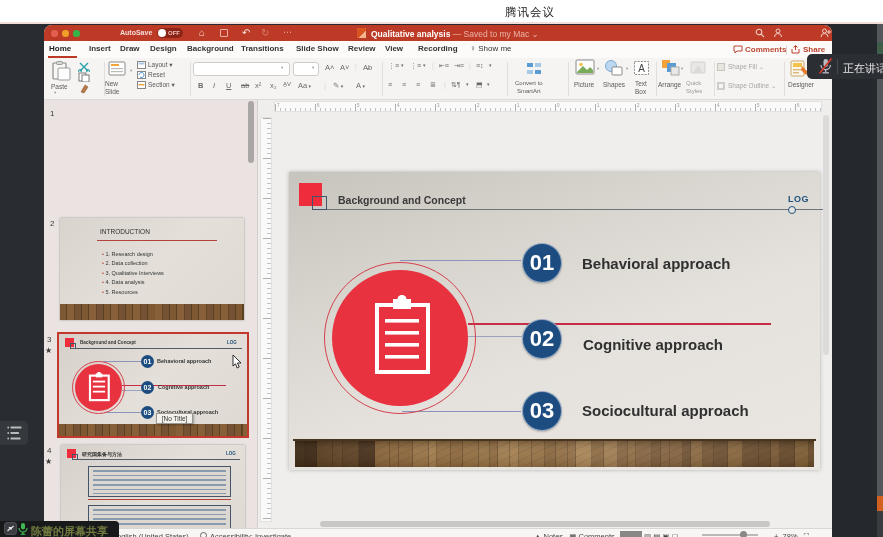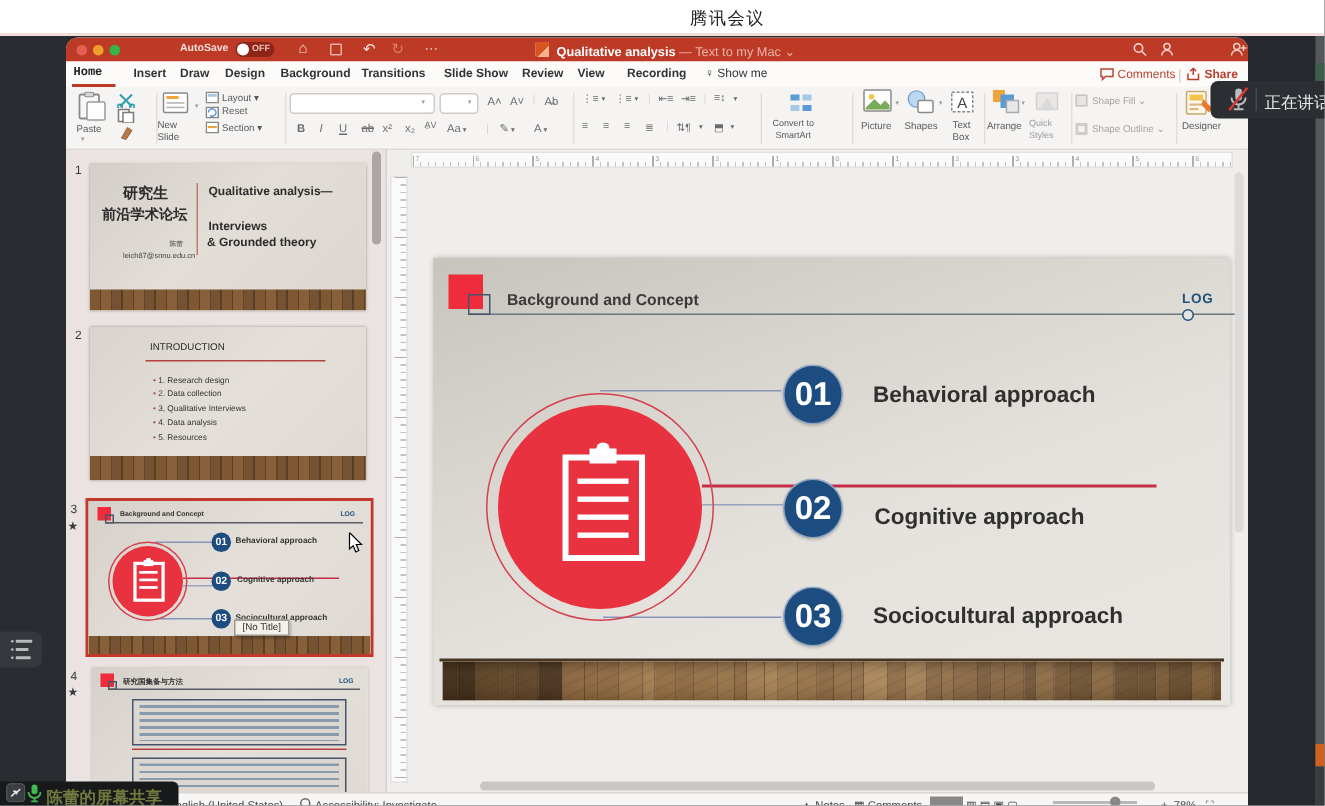--- a/index.html
+++ b/index.html
@@ -4,21 +4,21 @@
 <style>
   * { margin:0; padding:0; box-sizing:border-box; }
   html,body { width:883px; height:537px; overflow:hidden; }
   body { font-family:"Liberation Sans", sans-serif; position:relative; background:#26292d; }
   .abs { position:absolute; white-space:nowrap; }
 </style>
 </head>
 <body>
 
 <div class="abs" style="left:0;top:0;width:883px;height:24px;background:#ffffff;"></div>
-<div class="abs" style="left:460px;top:5px;font-size:11.5px;color:#222;letter-spacing:1px;">腾讯会议</div>
+<div class="abs" style="left:505px;top:5px;font-size:11.5px;color:#222;letter-spacing:1px;">腾讯会议</div>
 <div class="abs" style="left:0;top:22px;width:883px;height:2px;background:#f2ddd8;"></div>
 
 <div class="abs" style="left:0;top:24px;width:44px;height:513px;background:#292c30;"></div>
 <div class="abs" style="left:832px;top:24px;width:45px;height:513px;background:#25282c;"></div>
 
 <div class="abs" style="left:877px;top:24px;width:6px;height:513px;background:#54585b;"></div>
 <div class="abs" style="left:877px;top:42px;width:6px;height:12px;background:#3f5e49;"></div>
 <div class="abs" style="left:877px;top:496px;width:6px;height:15px;background:#d2601e;"></div>
 <div class="abs" style="left:877px;top:511px;width:6px;height:26px;background:#3a3d40;"></div>
 
@@ -44,55 +44,55 @@
   <div class="abs" style="left:124px;top:5px;color:#f0c2ba;font-size:6px;font-weight:bold;">OFF</div>
 
   <div class="abs" style="left:155px;top:2px;color:#f5d9d3;font-size:10px;">⌂</div>
   <div class="abs" style="left:176px;top:4px;width:8px;height:8px;border:1px solid rgba(245,217,211,.75);border-radius:1px;"></div>
   <div class="abs" style="left:198px;top:2px;color:#f8e4e0;font-size:10px;">↶</div>
   <div class="abs" style="left:217px;top:2px;color:#d97f6f;font-size:10px;">↻</div>
   <div class="abs" style="left:239px;top:2px;color:#f0c2ba;font-size:9px;">⋯</div>
 
   <div class="abs" style="left:313px;top:3px;width:9px;height:10px;background:#e8e2da;border-radius:1px;"></div>
   <div class="abs" style="left:313px;top:3px;width:9px;height:10px;background:linear-gradient(135deg,#d9551f 60%,#f2b38e 60%);border-radius:1px;"></div>
-  <div class="abs" style="left:327px;top:4px;color:#ffffff;font-size:8.5px;font-weight:bold;">Qualitative analysis <span style="color:#eab3a8;font-weight:normal;">— Text to my Mac ⌄</span></div>
+  <div class="abs" style="left:327px;top:4px;color:#ffffff;font-size:8.5px;font-weight:bold;">Qualitative analysis <span style="color:#eab3a8;font-weight:normal;">— Saved to my Mac ⌄</span></div>
 
   <svg class="abs" style="left:711px;top:3px;" width="10" height="10" viewBox="0 0 10 10">
   <circle cx="4" cy="4" r="2.8" fill="none" stroke="#f3cec7" stroke-width="1.1"></circle>
   <line x1="6.2" y1="6.2" x2="9" y2="9" stroke="#f3cec7" stroke-width="1.1"></line>
 </svg>
   <svg class="abs" style="left:729px;top:3px;" width="11" height="10" viewBox="0 0 11 10">
   <circle cx="5" cy="3" r="2" fill="none" stroke="#f3cec7" stroke-width="1"></circle>
   <path d="M1.5 9 a3.5 3.5 0 0 1 7 0" fill="none" stroke="#f3cec7" stroke-width="1"></path>
 </svg>
   <svg class="abs" style="left:776px;top:3px;" width="12" height="10" viewBox="0 0 12 10">
   <circle cx="4.5" cy="3" r="2" fill="none" stroke="#f3cec7" stroke-width="1"></circle>
   <path d="M1 9 a3.5 3.5 0 0 1 7 0" fill="none" stroke="#f3cec7" stroke-width="1"></path>
   <path d="M9 2 v4 M7 4 h4" stroke="#f3cec7" stroke-width="1"></path>
 </svg>
 
   <div class="abs" style="left:0;top:16px;width:788px;height:17px;background:#fcfbfa;"></div>
   <div class="abs" style="left:0;top:19px;width:788px;height:11px;font-size:8px;font-weight:bold;color:#333;">
-    <span style="position:absolute;left:5px;color:#222;font-family:Liberation Mono, monospace;">Home</span>
+    <span style="position:absolute;left:5px;color:#222;">Home</span>
     <span style="position:absolute;left:45px;">Insert</span>
     <span style="position:absolute;left:76px;">Draw</span>
     <span style="position:absolute;left:106px;">Design</span>
     <span style="position:absolute;left:143px;">Background</span>
     <span style="position:absolute;left:197px;">Transitions</span>
     <span style="position:absolute;left:252px;">Slide Show</span>
     <span style="position:absolute;left:304px;">Review</span>
     <span style="position:absolute;left:341px;">View</span>
     <span style="position:absolute;left:374px;">Recording</span>
     <span style="position:absolute;left:426px;font-weight:normal;">♀ Show me</span>
   </div>
   <div class="abs" style="left:4px;top:31px;width:29px;height:2px;background:#bd3a27;"></div>
   <svg class="abs" style="left:689px;top:20px;" width="10" height="9" viewBox="0 0 10 9">
     <path d="M1 1 h8 v5 h-5 l-2 2 v-2 h-1 Z" fill="none" stroke="#bb4633" stroke-width="1"></path>
   </svg>
-  <div class="abs" style="left:701px;top:20px;color:#bb4633;font-size:8px;font-weight:normal;">Comments</div>
+  <div class="abs" style="left:701px;top:20px;color:#bb4633;font-size:8px;font-weight:bold;">Comments</div>
   <div class="abs" style="left:742px;top:21px;width:1px;height:9px;background:#d8d4d2;"></div>
   <svg class="abs" style="left:747px;top:20px;" width="9" height="9" viewBox="0 0 9 9">
     <path d="M4.5 0.5 L4.5 5 M2.5 2.5 L4.5 0.5 L6.5 2.5" fill="none" stroke="#bb3f2c" stroke-width="1"></path>
     <path d="M1 4 v4 h7 v-4" fill="none" stroke="#bb3f2c" stroke-width="1"></path>
   </svg>
   <div class="abs" style="left:759px;top:20px;color:#bb3f2c;font-size:8px;font-weight:bold;">Share</div>
 
   <div class="abs" style="left:0;top:33px;width:788px;height:42px;background:#f6f4f3;border-bottom:1px solid #dedad8;"></div>
   <div id="ribbon" class="abs" style="left:0;top:33px;width:788px;height:42px;overflow:hidden;">
 
@@ -264,31 +264,20 @@
   <div class="abs" style="left:204px;top:76px;width:6px;height:62px;border-radius:3px;background:#aaa6a5;"></div>
   <div id="thumbs" class="abs" style="left:0;top:0;width:213px;height:503px;overflow:hidden;font-family:'Liberation Sans',sans-serif;">
 
     <div class="abs" style="left:6px;top:84px;font-size:8px;color:#3a3a3a;">1</div>
     <div class="abs" style="left:6px;top:194px;font-size:8px;color:#3a3a3a;">2</div>
     <div class="abs" style="left:3px;top:310px;font-size:8px;color:#3a3a3a;">3</div>
     <div class="abs" style="left:1px;top:321px;font-size:8px;color:#3a3a3a;">★</div>
     <div class="abs" style="left:3px;top:421px;font-size:8px;color:#3a3a3a;">4</div>
     <div class="abs" style="left:1px;top:432px;font-size:8px;color:#3a3a3a;">★</div>
 
-    <div class="abs" style="left:16px;top:84px;width:184px;height:98px;background:linear-gradient(135deg,#d3cec7 0%,#e2ded7 45%,#dbd6cf 100%);box-shadow:0 0 2px rgba(0,0,0,.35);overflow:hidden;">
-      <div class="abs" style="left:22px;top:13px;font-size:10px;font-weight:bold;color:#2c2c2c;">研究生</div>
-      <div class="abs" style="left:8px;top:28px;font-size:9.5px;font-weight:bold;color:#2c2c2c;">前沿学术论坛</div>
-      <div class="abs" style="left:71px;top:13px;width:1px;height:48px;background:#c0776f;"></div>
-      <div class="abs" style="left:79px;top:14px;font-size:8px;font-weight:bold;color:#2c2c2c;">Qualitative analysis—</div>
-      <div class="abs" style="left:79px;top:37px;font-size:8px;font-weight:bold;color:#2c2c2c;">Interviews</div>
-      <div class="abs" style="left:78px;top:48px;font-size:8px;font-weight:bold;color:#2c2c2c;">&amp; Grounded theory</div>
-      <div class="abs" style="left:53px;top:51px;font-size:4.5px;color:#444;">陈蕾</div>
-      <div class="abs" style="left:22px;top:59px;font-size:5px;color:#444;">leich87@snnu.edu.cn</div>
-      <div class="abs" style="left:0px;top:84px;width:184px;height:14px;background:repeating-linear-gradient(90deg,#7d5833 0,#7d5833 6.5px,#5d4125 6.5px,#5d4125 7.5px,#876039 7.5px,#876039 14px,#634526 14px,#634526 15px,#745233 15px,#745233 21px,#584024 21px,#584024 22px);"></div>
-    </div>
 
     <div class="abs" style="left:16px;top:193px;width:184px;height:102px;background:linear-gradient(135deg,#d8d3cc 0%,#e4e0d9 50%,#ded9d2 100%);box-shadow:0 0 2px rgba(0,0,0,.35);overflow:hidden;">
       <div class="abs" style="left:40px;top:10px;font-size:6.5px;color:#2c2c2c;">INTRODUCTION</div>
       <div class="abs" style="left:37px;top:22px;width:120px;height:1px;background:#b5413c;"></div>
       <div class="abs" style="left:42px;top:32px;font-size:5.5px;color:#333;line-height:9.4px;">
         <span style="color:#b5413c;">•</span> 1. Research design<br>
         <span style="color:#b5413c;">•</span> 2. Data collection<br>
         <span style="color:#b5413c;">•</span> 3, Qualitative Interviews<br>
         <span style="color:#b5413c;">•</span> 4. Data analysis<br>
         <span style="color:#b5413c;">•</span> 5. Resources

